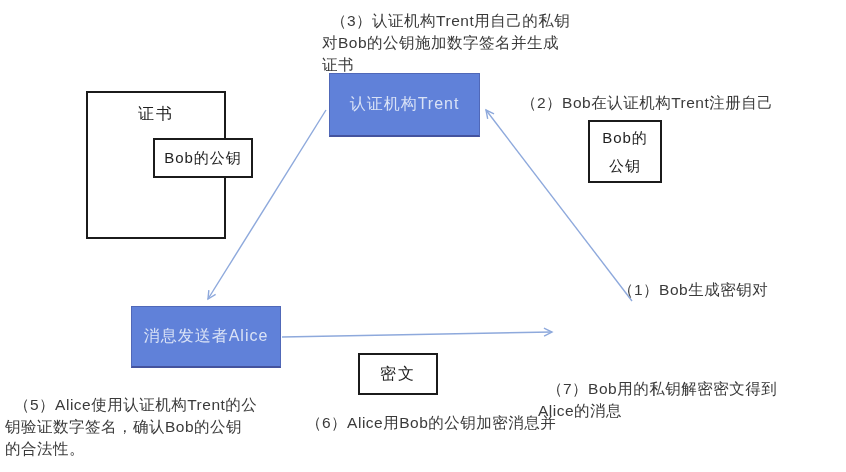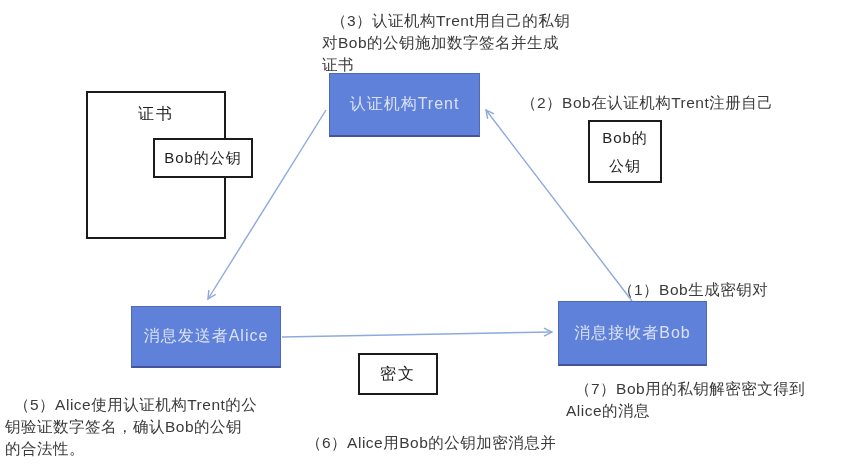--- a/index.html
+++ b/index.html
@@ -87,40 +87,37 @@
   <div class="note" style="left:618px;top:263px;margin-top:16px;">
     <div>（1）Bob生成密钥对</div>
   </div>
 
   <div class="note" style="left:5px;top:394px;">
     <div class="indent">（5）Alice使用认证机构Trent的公</div>
     <div>钥验证数字签名，确认Bob的公钥</div>
     <div>的合法性。</div>
   </div>
 
-  <div class="note" style="left:301px;top:432px;">
+  <div class="note" style="left:301px;top:412px;">
     <div class="indent" style="padding-left:5px;">（6）Alice用Bob的公钥加密消息并</div>
   </div>
 
-  <div class="note" style="left:566px;top:378px;">
+  <div class="note" style="left:538px;top:378px;">
     <div class="indent">（7）Bob用的私钥解密密文得到</div>
     <div>Alice的消息</div>
   </div>
 
   <div class="node" style="left:329px;top:73px;width:151px;height:64px;">
     <span>认证机构Trent</span>
   </div>
 
   <div class="node" style="left:131px;top:306px;width:150px;height:62px;text-align:center;">
     <span>消息发送者Alice</span>
   </div>
 
-  <div class="node" style="left:558px;top:301px;width:149px;height:65px;">
-    <span>消息接收者Bob</span>
-  </div>
 
   <div class="cert-outer" style="left:86px;top:91px;width:140px;height:148px;">
     <div class="cert-title">证书</div>
     <div class="wbox" style="left:17px;top:45px;width:100px;height:40px;margin-left:48px;">
       <div>Bob的公钥</div>
     </div>
   </div>
 
   <div class="wbox" style="left:588px;top:120px;width:74px;height:63px;">
     <div>Bob的</div>

